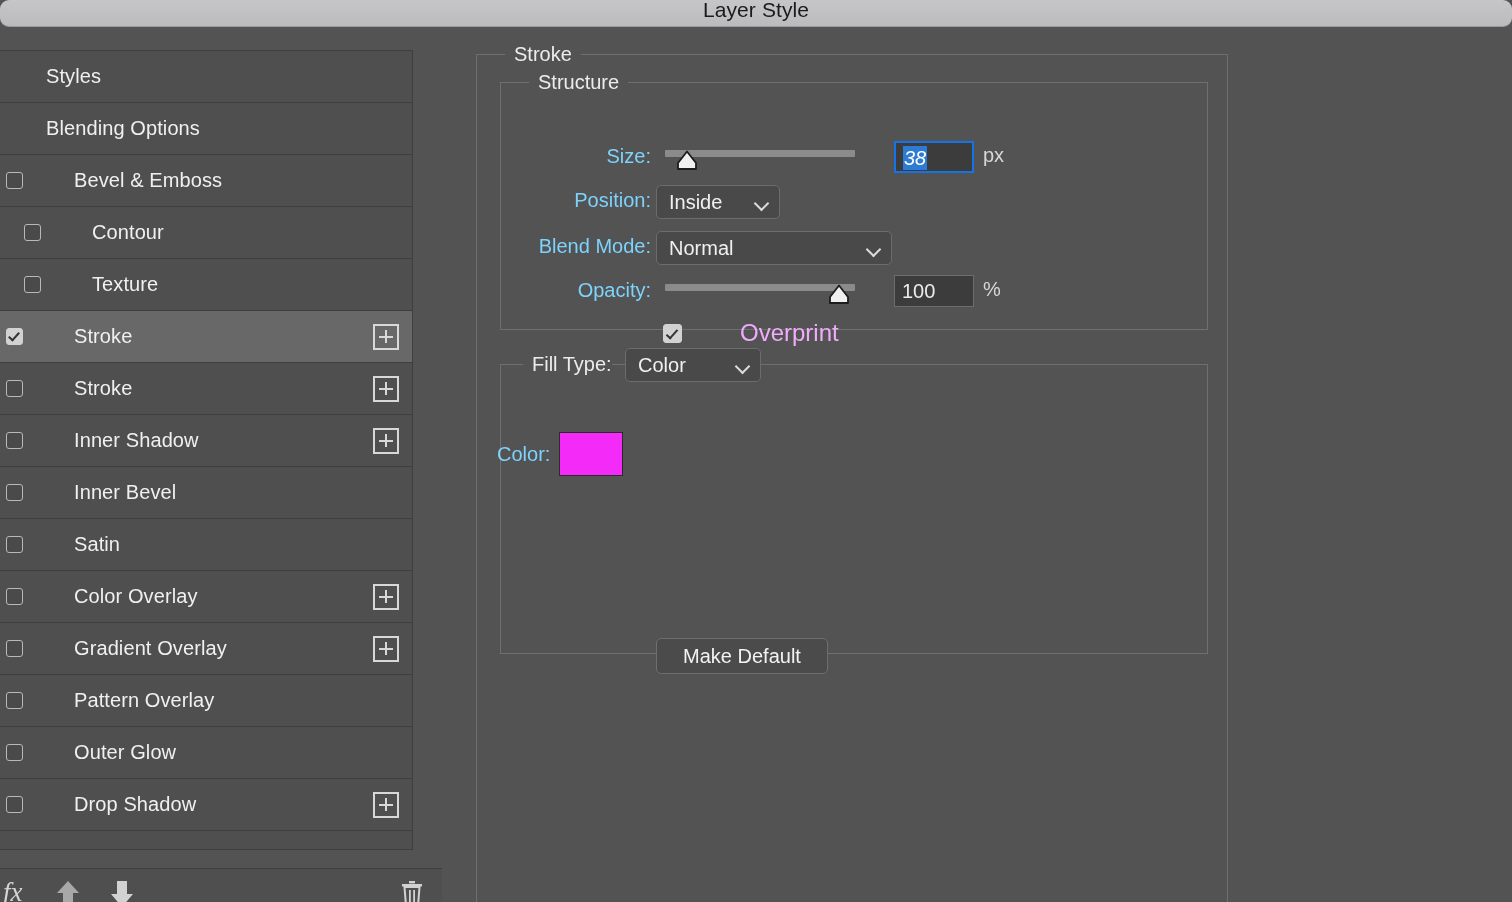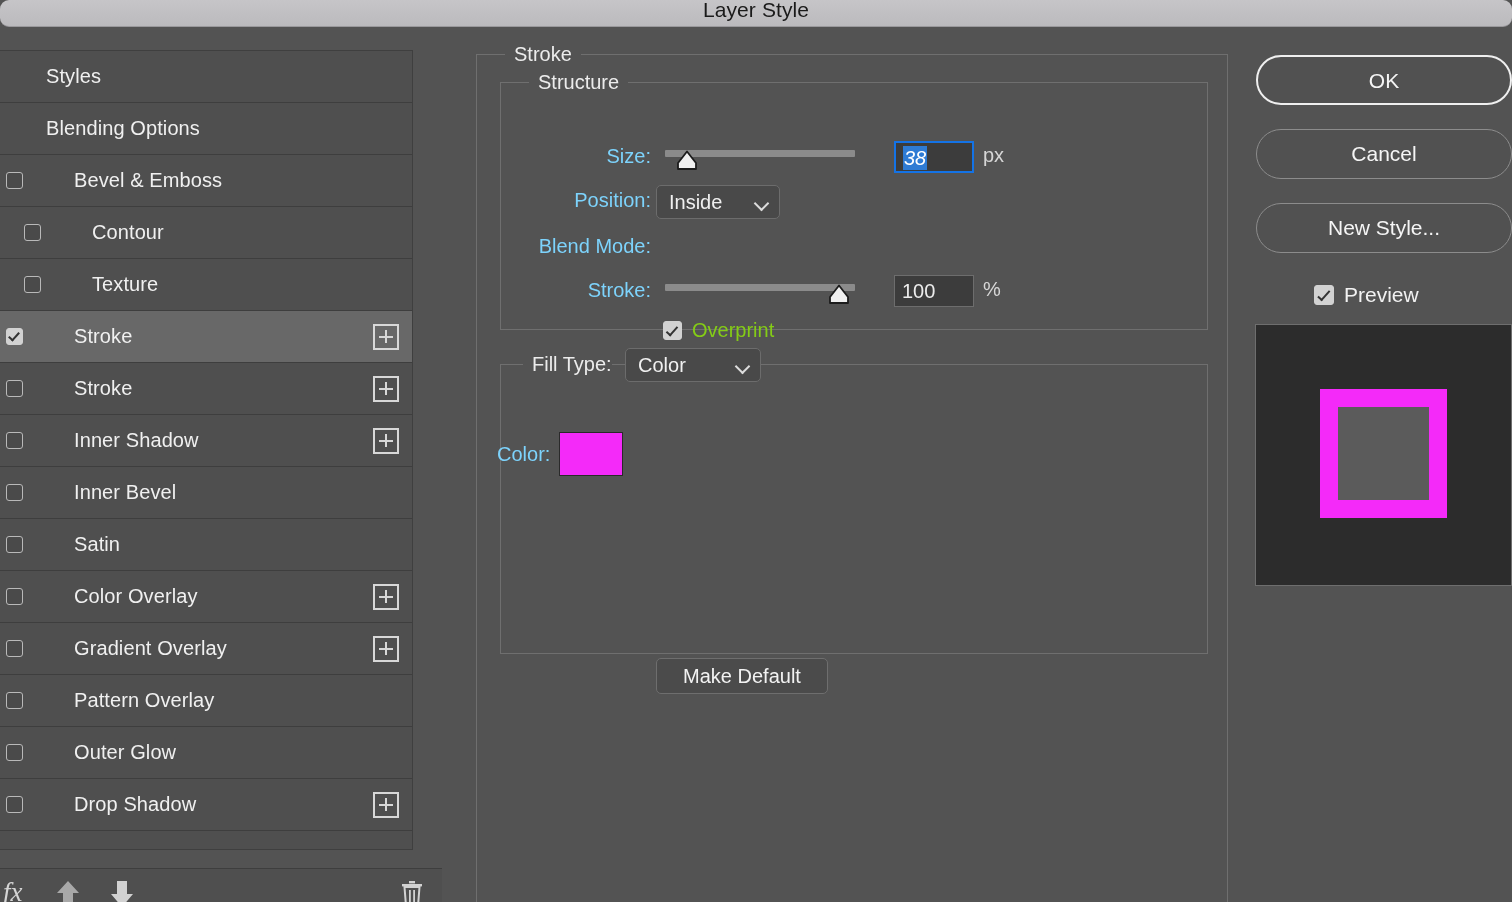--- a/index.html
+++ b/index.html
@@ -228,21 +228,21 @@
     width: 9px; height: 9px;
     border: solid #dcdcdc;
     border-width: 0 2.2px 2.2px 0;
     transform: rotate(45deg);
   }
 
   
   .cbrow { position: absolute; display: flex; align-items: center; }
   .cbrow .cb { width: 19px; height: 19px; margin-right: 10px; }
   .cbrow .cb.on::after { left: 5px; top: 2px; width: 4px; height: 10px; }
-  .cbrow-label { font-size: 20px; color: #84cc16; }
+  .cbrow-label { font-size: 24px; color: #f0abfc; margin-left: 48px; }
 
   
   .swatch {
     position: absolute;
     width: 64px; height: 44px;
     border: 1.5px solid #2a2a2a;
     box-sizing: border-box;
   }
 
   
@@ -250,21 +250,20 @@
     position: absolute;
     height: 36px;
     background: #4b4b4b;
     border: 1px solid #6e6e6e;
     border-radius: 5px;
     box-sizing: border-box;
     color: #f2f2f2;
     font-size: 20px;
     line-height: 34px;
     text-align: center;
-    margin-top: 20px;
   }
 
   
   .right {
     position: absolute; left: 1254px; top: 28px;
     width: 258px; height: 874px;
   }
   .btn-pill {
     position: absolute;
     left: 2px;
@@ -437,22 +436,26 @@
       <div class="num-input focused" style="left:393px; top:58px; width:80px;font-style:italic;"><span class="sel-text">38</span></div>
       <div class="unit" style="left:482px; top:61px;">px</div>
 
       <div class="fld-label" style="left:-6px; top:106px; width:156px;">Position:</div>
       <div class="dropdown" style="left:155px; top:102px; width:124px;">
         <span>Inside</span>
         <span class="chev"></span>
       </div>
 
       <div class="fld-label" style="left:-24px; top:152px; width:174px;">Blend Mode:</div>
-
-      <div class="fld-label" style="left:-6px; top:196px; width:156px;">Stroke:</div>
+      <div class="dropdown" style="left:155px; top:148px; width:236px;">
+        <span>Normal</span>
+        <span class="chev"></span>
+      </div>
+
+      <div class="fld-label" style="left:-6px; top:196px; width:156px;">Opacity:</div>
       <div class="slider-track" style="left:164px; top:201px; width:190px;"></div>
       <div class="thumb-shape" style="left:327px; top:201px;">
         <svg viewBox="0 0 22 21" width="22" height="21">
           <path d="M11 1.5 L20 13 L20 19 L2 19 L2 13 Z" fill="#f0f0f0" stroke="#1c1c1c" stroke-width="1.8" stroke-linejoin="round"></path>
         </svg>
       </div>
       <div class="num-input" style="left:393px; top:192px; width:80px;"><span>100</span></div>
       <div class="unit" style="left:482px; top:195px;">%</div>
 
       <div class="cbrow" style="left:162px; top:236px;">
@@ -468,30 +471,14 @@
         <span class="chev"></span>
       </div>
 
       <div class="fld-label" style="left:-4px; top:78px; width:52px;">Color:</div>
       <div class="swatch" id="color-swatch" style="left: 58px; top: 67px; background: rgb(244, 42, 249);"></div>
     </div>
 
     <div class="btn-default" style="left:180px; top:610px; width:172px;">Make Default</div>
   </div>
 
-  <div class="right">
-    <div class="btn-pill primary" style="top:27px;">OK</div>
-    <div class="btn-pill" style="top:101px;">Cancel</div>
-    <div class="btn-pill" style="top:175px;">New Style...</div>
-
-    <div class="preview-row">
-      <span class="cb on"></span>
-      <span class="preview-label">Preview</span>
-    </div>
-
-    <div class="thumb-panel">
-      <div class="thumb-stroke" id="thumb-stroke" style="background: rgb(244, 42, 249);">
-        <div class="thumb-fill"></div>
-      </div>
-    </div>
-  </div>
 
 </div>
 
 </body></html>

